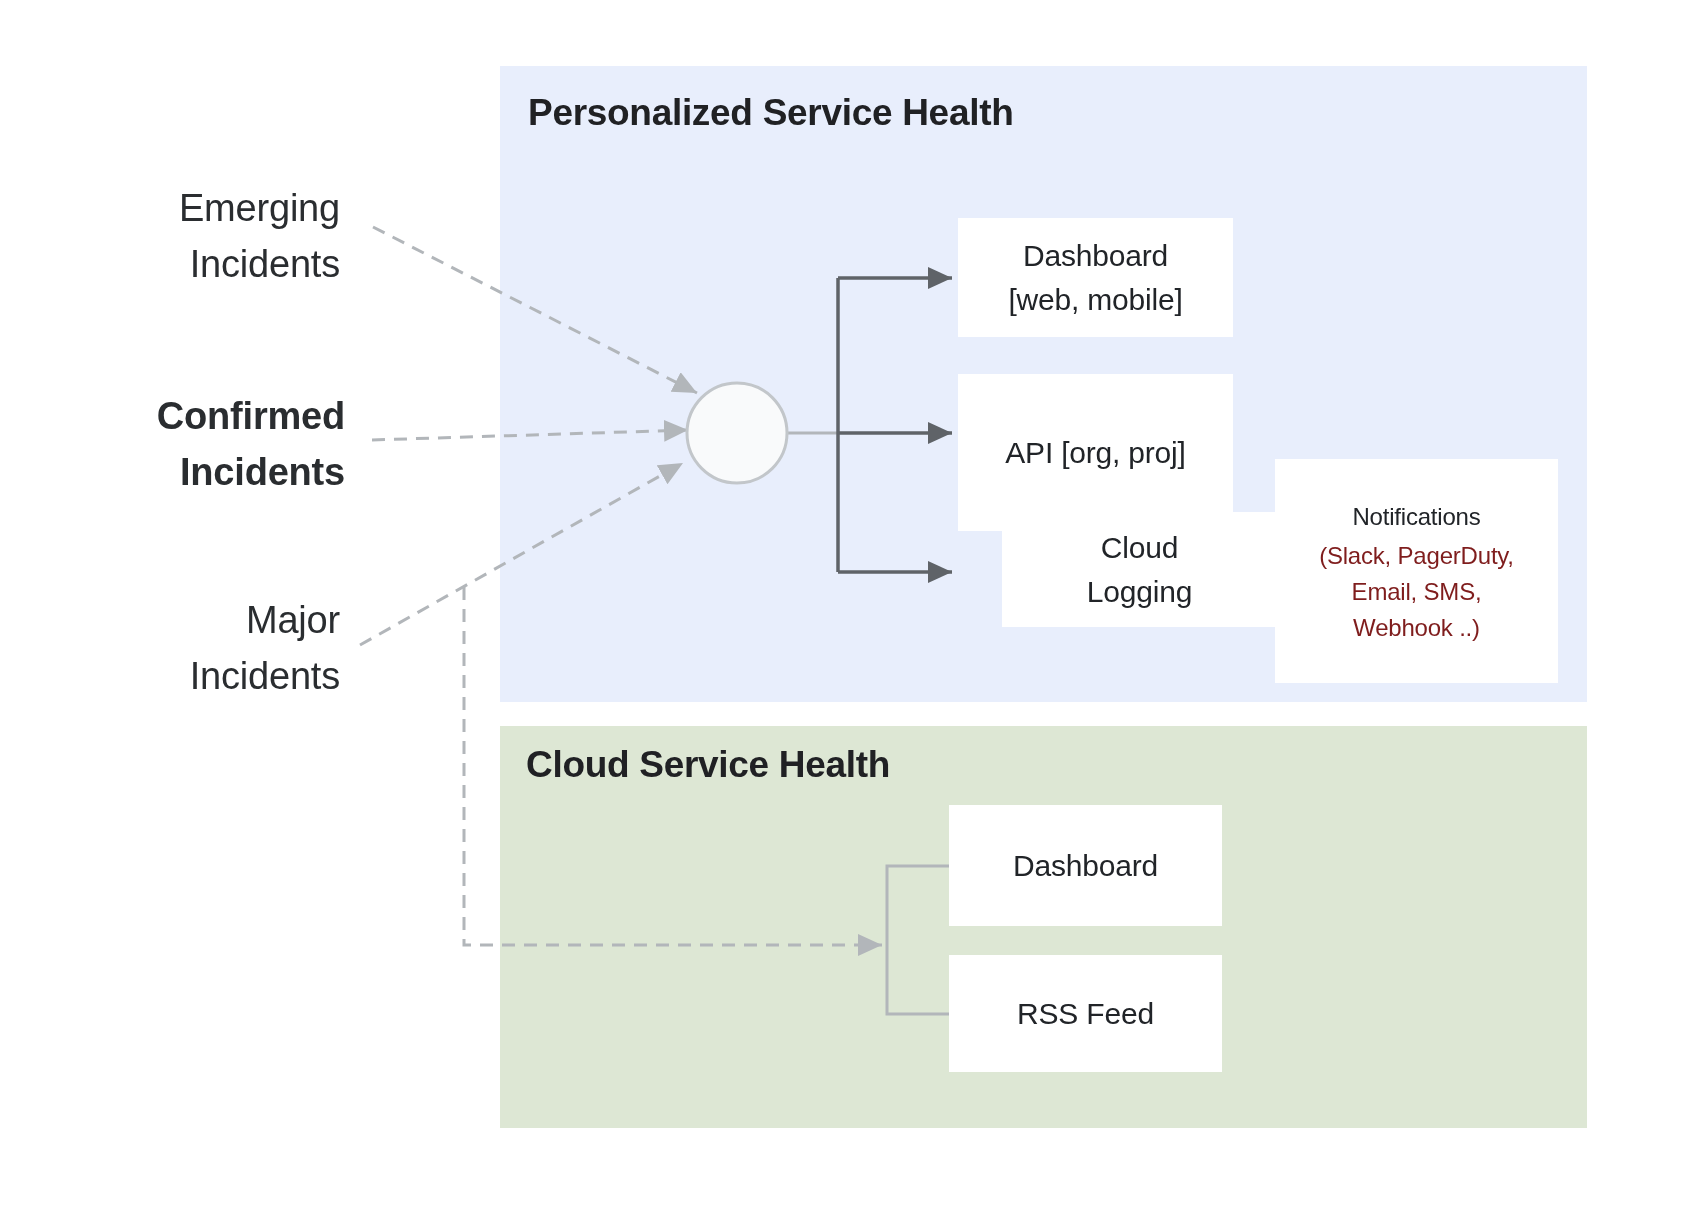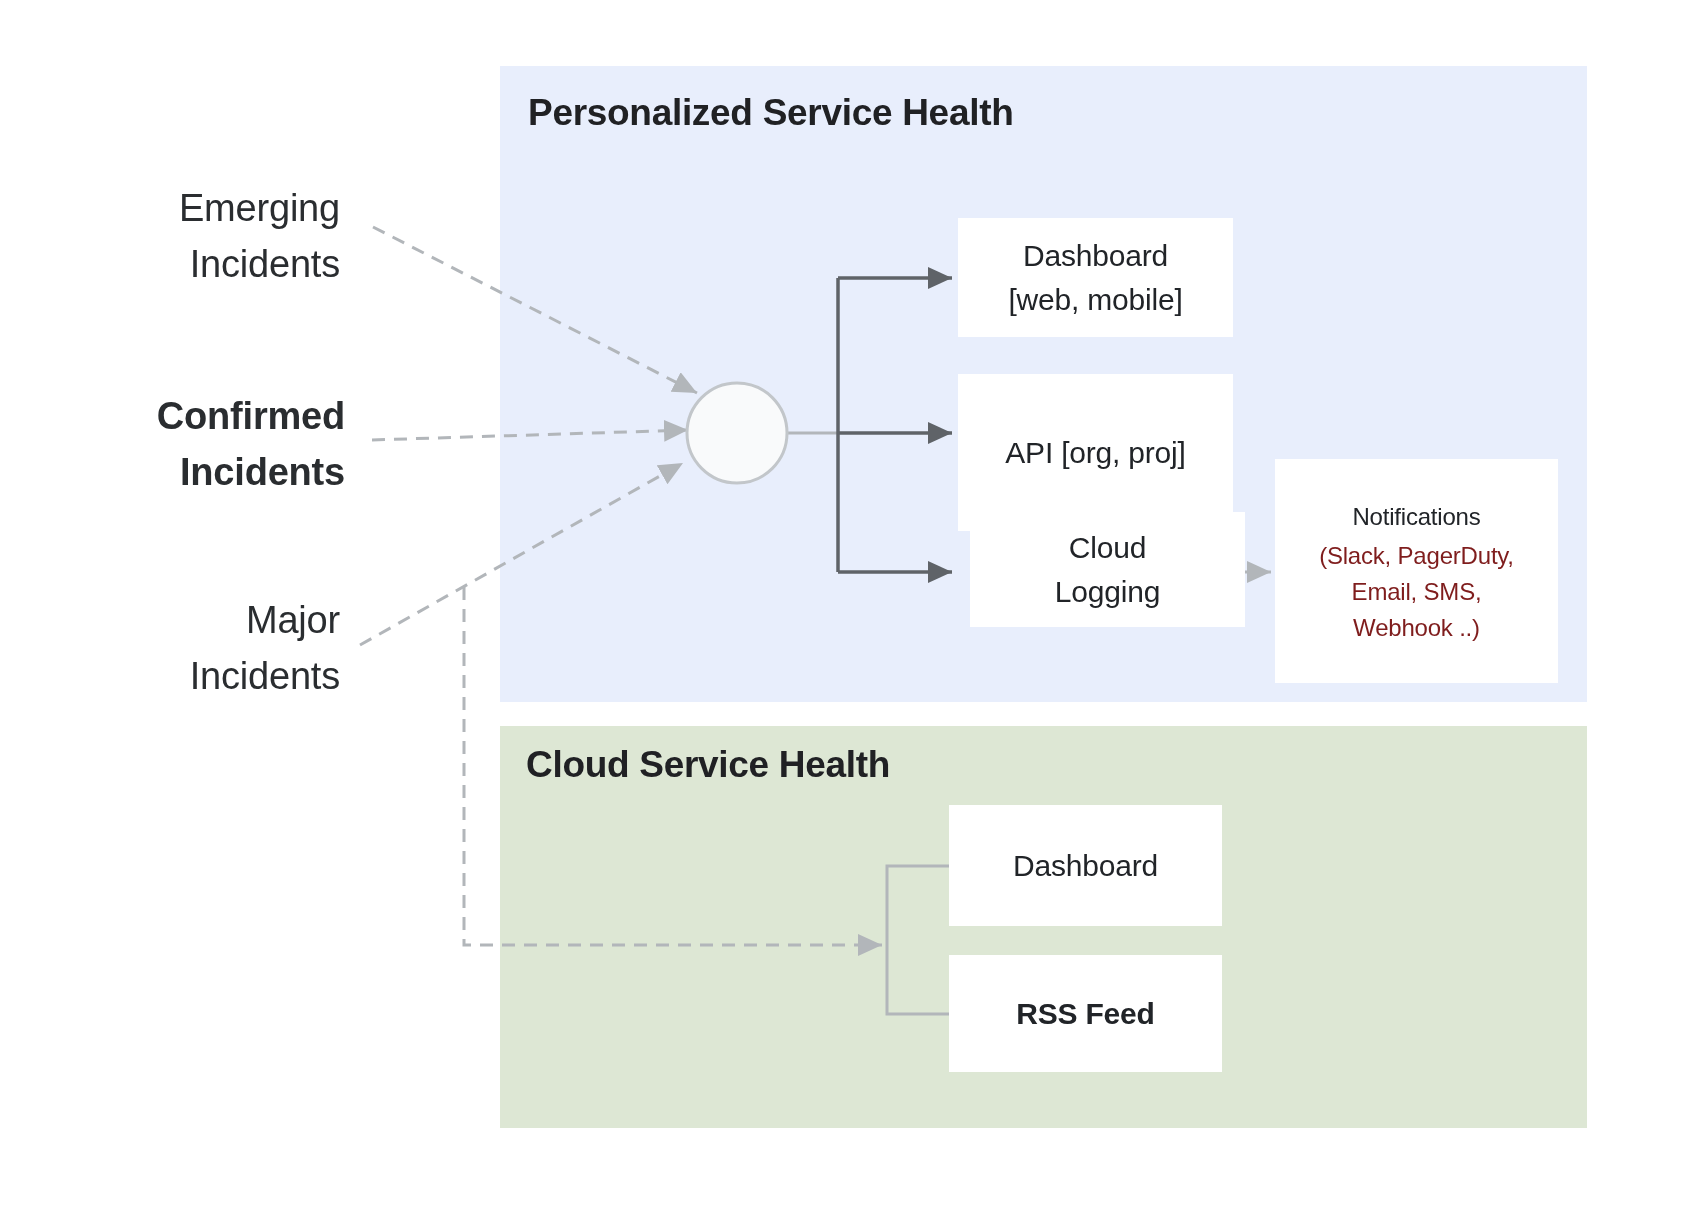--- a/index.html
+++ b/index.html
@@ -24,24 +24,24 @@
   .source-2{left:45px;top:388px;font-weight:bold;}
   .source-3{left:40px;top:592px;}
   .overlay{position:absolute;left:0;top:0;width:1702px;height:1210px;pointer-events:none;}
   .flow-box{
     position:absolute;background:#ffffff;display:flex;flex-direction:column;
     justify-content:center;align-items:center;text-align:center;
     color:#212428;font-size:30px;line-height:44px;letter-spacing:-0.2px;
   }
   .box-dashboard-web{left:958px;top:218px;width:275px;height:119px;}
   .box-api{left:958px;top:374px;width:275px;height:157px;}
-  .box-cloud-logging{left:970px;top:512px;width:275px;height:115px;}
+  .box-cloud-logging{left:1002px;top:512px;width:275px;height:115px;}
   .box-notifications{left:1275px;top:459px;width:283px;height:224px;}
   .box-dashboard-green{left:949px;top:805px;width:273px;height:121px;}
-  .box-rss{left:949px;top:955px;width:273px;height:117px;font-weight:bold;}
+  .box-rss{left:949px;top:955px;width:273px;height:117px;}
   .notif-title{font-size:24px;line-height:42px;color:#212428;}
   .notif-sub{font-size:24px;line-height:36px;color:#7f1d1d;}
 </style>
 </head>
 <body>
 
 <div class="canvas">
 
   <div class="panel panel-blue"></div>
   <div class="panel panel-green"></div>

